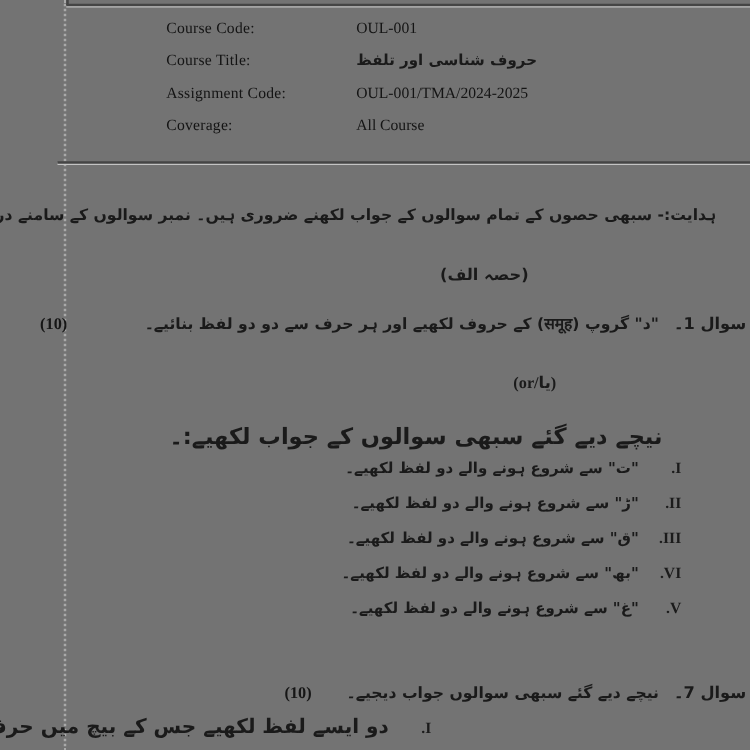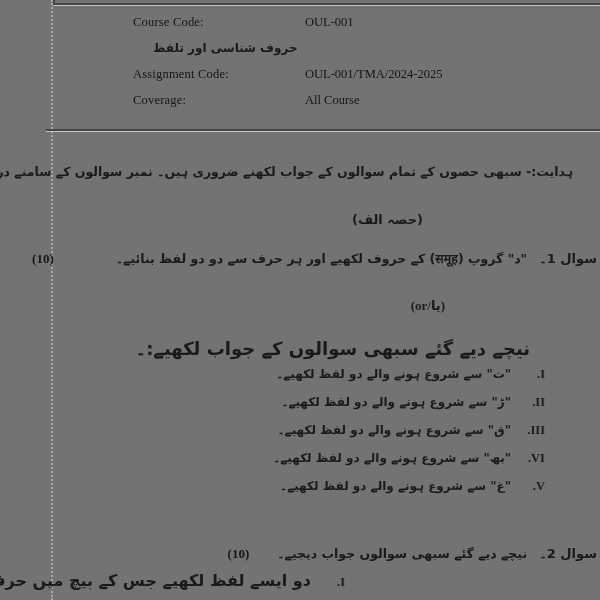--- a/index.html
+++ b/index.html
@@ -22,21 +22,21 @@
   
   .rule { position:absolute; background:#454545; height:2px; box-shadow:0 1px 0 #c4c4c4; }
   .rule-top { left:53px; right:0; top:3px; }
   .rule-bottom { left:46px; right:0; top:129px; }
   .tick-top { position:absolute; left:53px; top:0; width:2px; height:5px; background:#454545; }
 
   
   .header-table { position:absolute; left:133px; right:4px; top:9px; }
   .hrow { height:26px; display:flex; align-items:center; }
   .hlabel { width:152px; font-size:12.5px; color:#141414; letter-spacing:.2px; }
-  .hvalue { font-size:12.5px; color:#141414;margin-left:20px; }
+  .hvalue { font-size:12.5px; color:#141414; }
 
   .urdu {
     font-family:"DejaVu Sans","Liberation Serif",sans-serif;
     direction:rtl; unicode-bidi:plaintext;
     font-weight:bold; color:#1a1a1a;
   }
   .urdu-sm { font-size:12px; }
 
   .latin-serif { font-family:"Liberation Serif", serif; }
 
@@ -76,20 +76,21 @@
   <div class="tick-top"></div>
   <div class="rule rule-top"></div>
   <div class="rule rule-bottom"></div>
 
   <div class="header-table">
     <div class="hrow">
       <span class="hlabel">Course Code:</span>
       <span class="hvalue">OUL-001</span>
     </div>
     <div class="hrow">
+      <span class="hlabel">Course Title:</span>
       <span class="hvalue urdu urdu-sm">حروف شناسی اور تلفظ</span>
     </div>
     <div class="hrow">
       <span class="hlabel">Assignment Code:</span>
       <span class="hvalue">OUL-001/TMA/2024-2025</span>
     </div>
     <div class="hrow">
       <span class="hlabel">Coverage:</span>
       <span class="hvalue">All Course</span>
     </div>
@@ -126,21 +127,21 @@
       <span class="numeral">IV.</span>
       <span class="urdu item-text">"بھ" سے شروع ہونے والے دو لفظ لکھیے۔</span>
     </div>
     <div class="num-row">
       <span class="numeral">V.</span>
       <span class="urdu item-text">"غ" سے شروع ہونے والے دو لفظ لکھیے۔</span>
     </div>
   </div>
 
   <div class="qrow q2-row">
-    <span class="urdu q-label">سوال 2۔</span>
+    <span class="urdu q-label">سوال 7۔</span>
     <span class="urdu q-text">نیچے دیے گئے سبھی سوالوں جواب دیجیے۔</span>
     <span class="q-marks latin-serif">(10)</span>
   </div>
 
   <div class="q2-item">
     <span class="numeral">I.</span>
     <span class="urdu item-text">دو ایسے لفظ لکھیے جس کے بیچ میں حرف "ب" آیا ہو۔</span>
   </div>
 
 </div>

